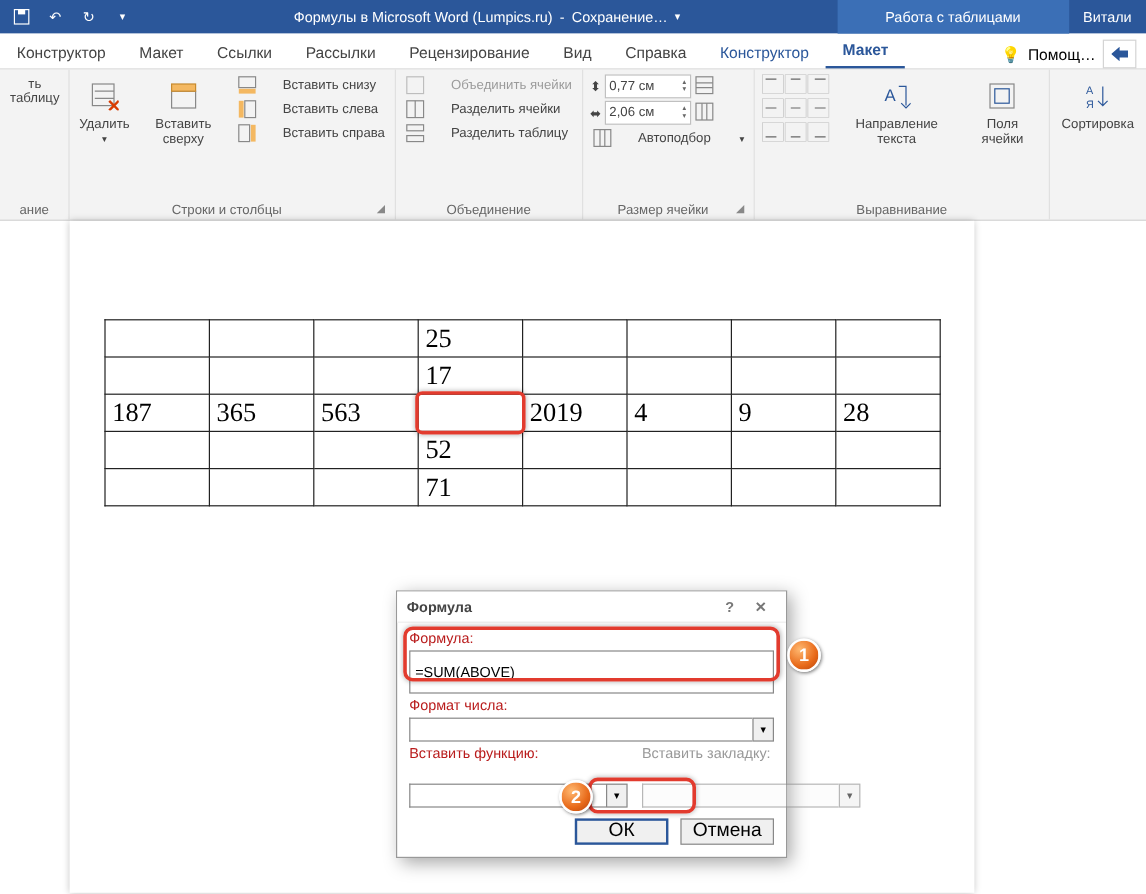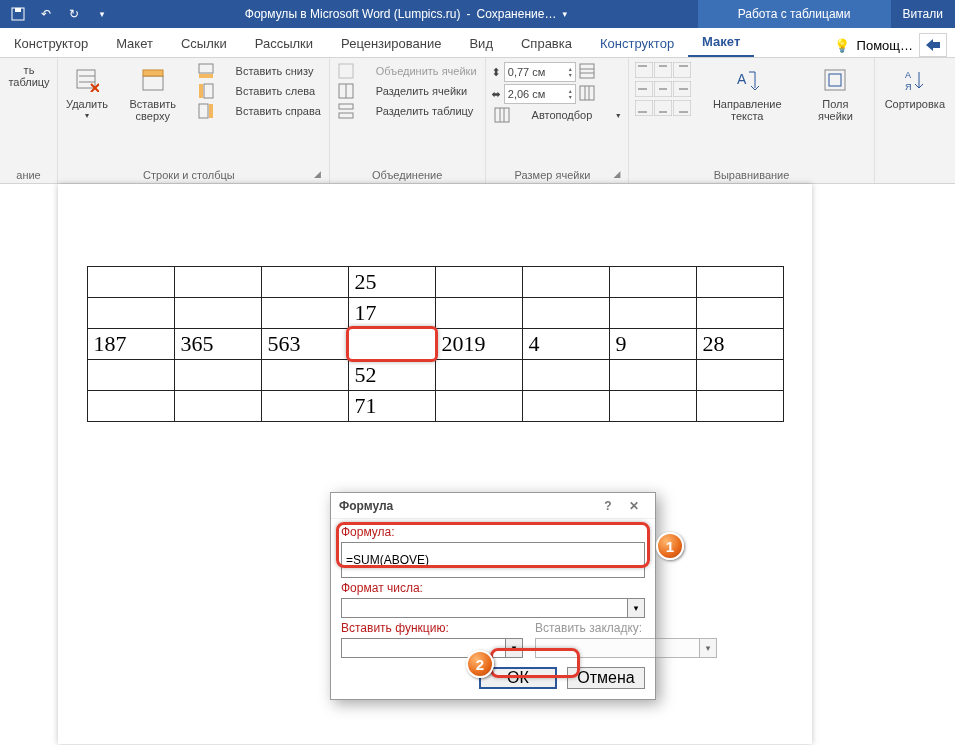--- a/index.html
+++ b/index.html
@@ -46,21 +46,21 @@
 
 
 .dialog { position: absolute; left: 330px; top: 492px; width: 326px; background: #fff; border: 1px solid #999; box-shadow: 4px 4px 14px rgba(0,0,0,.35); font-size: 12px; }
 .dlg-title { background: #fff; height: 26px; display:flex; align-items:center; padding: 0 8px; color: #444; border-bottom: 1px solid #eee; font-weight: bold; }
 .dlg-title .spacer { flex: 1; }
 .dlg-title .tbtn { width: 26px; text-align: center; color: #777; }
 .dlg-body { padding: 6px 10px 10px 10px; display:flex; flex-direction:column; gap: 3px; }
 .dlg-label { color: #b91c1c; }
 .dlg-input { width: 100%; height: 36px; border: 1px solid #888; padding: 0 4px; font-size: 12px; }
 .dlg-row { display: flex; gap: 12px; }
-.dlg-col { flex: 1; display: flex; flex-direction: column; gap: 3px; }
+.dlg-col { flex: 1; display: flex; flex-direction: column; gap: 18px; }
 .combo { display:flex; }
 .combo input { flex:1; height: 20px; border: 1px solid #888; border-right:none; padding: 0 4px; font-size:12px; }
 .combo .arrow { width: 18px; height: 20px; border: 1px solid #888; background:#f0f0f0; display:flex; align-items:center; justify-content:center; font-size:9px; }
 .dlg-btns { display:flex; justify-content:flex-end; gap: 10px; padding-top: 6px; }
 .dlg-btn { width: 78px; height: 22px; border: 1px solid #888; background:#f0f0f0; font-size:16px; }
 .dlg-btn.primary { border: 2px solid #2b579a; }
 
 
 .call-area { position: absolute; border: 3px solid #e23b2e; border-radius: 8px; pointer-events:none; box-shadow: 0 0 4px rgba(0,0,0,.3); }
 .badge { position: absolute; width: 28px; height: 28px; border-radius: 50%; background: radial-gradient(circle at 35% 30%, #ffb870, #e86a1a 60%, #b5430c); color:#fff; font-weight:700; font-size:15px; display:flex; align-items:center; justify-content:center; border: 2px solid #fff; box-shadow: 1px 1px 3px rgba(0,0,0,.5); pointer-events:none; }

